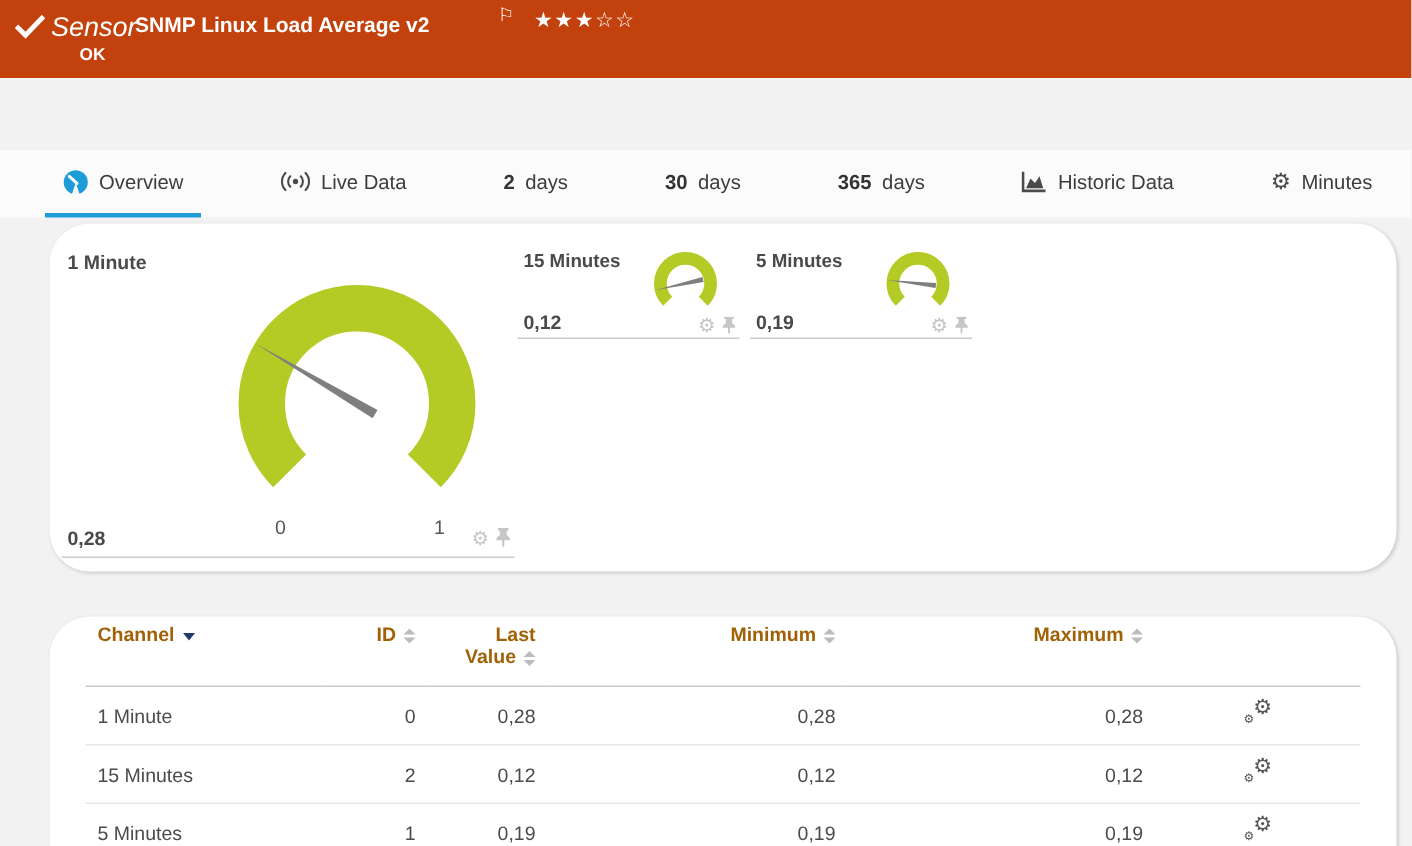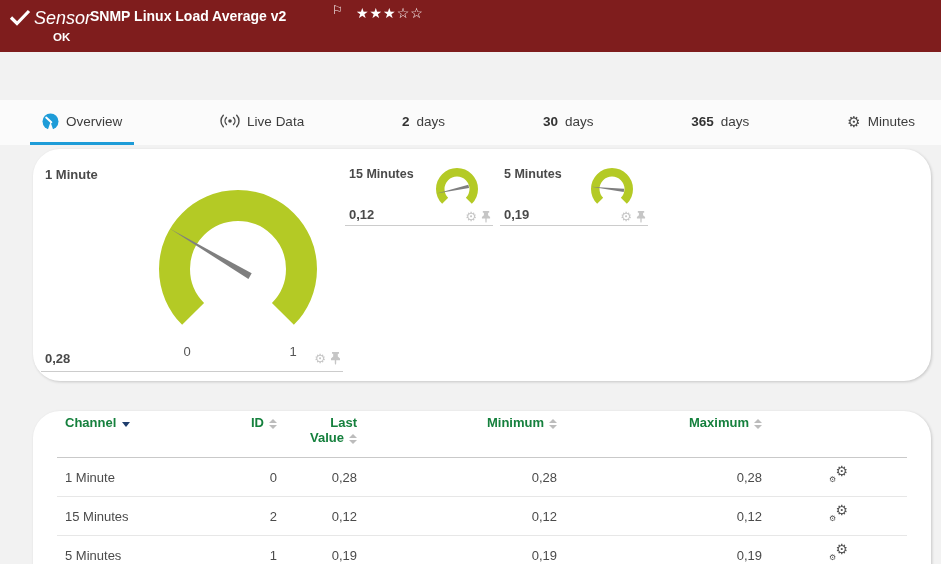--- a/index.html
+++ b/index.html
@@ -3,21 +3,21 @@
 <meta charset="utf-8">
 <style>
   * { margin:0; padding:0; box-sizing:border-box; }
   html,body { width:941px; height:564px; overflow:hidden; }
   body {
     font-family:"Liberation Sans","DejaVu Sans",sans-serif;
     background:#f2f2f2; color:#4b4b4b; font-size:13px;
   }
 
   
-  .banner { position:relative; height:52px; background:#7f1d1d; color:#fff; }
+  .banner { position:relative; height:52px; background:#c2410c; color:#fff; }
   .banner .check { position:absolute; left:9px; top:9px; }
   .banner .kind { position:absolute; left:34px; top:8px; font-style:italic; font-size:18px; }
   .banner .title { position:absolute; left:90px; top:8px; font-size:14px; font-weight:bold; }
   .banner .flag { position:absolute; left:332px; top:3px; font-size:12px; cursor:pointer; }
   .banner .stars { position:absolute; left:356px; top:5px; font-size:14px; letter-spacing:1px; cursor:pointer; }
   .banner .ok { position:absolute; left:53px; top:31px; font-size:11.5px; font-weight:bold; }
 
   
   .tabs {
     height:45px; background:#fbfbfb; display:flex; align-items:stretch;
@@ -58,21 +58,21 @@
 
   
   table.channels { border-collapse:collapse; width:850px; margin:30px 24px 0 24px; table-layout:fixed; }
   .channels col.c-channel { width:160px; }
   .channels col.c-id      { width:68px; }
   .channels col.c-last    { width:80px; }
   .channels col.c-min     { width:200px; }
   .channels col.c-max     { width:205px; }
   .channels col.c-act     { width:137px; }
   .channels th {
-    color:#15803d; font-weight:bold; font-size:13px; text-align:right;
+    color:#a16207; font-weight:bold; font-size:13px; text-align:right;
     padding:4px 8px 12px; border-bottom:1px solid #c9c9c9; vertical-align:top; cursor:pointer;
   }
   .channels th.left { text-align:left; }
   .channels td { padding:9px 8px; border-bottom:1px solid #e7e7e7; text-align:right; font-size:13px; color:#4b4b4b; }
   .channels td.left { text-align:left; }
   .channels td.act { text-align:center; }
 
   .sort-desc { display:inline-block; width:0; height:0; border-left:4px solid transparent;
     border-right:4px solid transparent; border-top:5px solid #1f3d6d; margin-left:6px; }
   .sort-both { display:inline-block; vertical-align:middle; margin-left:5px; }
@@ -118,20 +118,27 @@
     <b class="tab-num">2</b>
     <span>days</span>
   </div>
   <div class="tab">
     <b class="tab-num">30</b>
     <span>days</span>
   </div>
   <div class="tab">
     <b class="tab-num">365</b>
     <span>days</span>
+  </div>
+  <div class="tab">
+    <svg class="glyph" width="17" height="15" viewBox="0 0 17 15">
+      <path d="M1 0.5 V13.2 H16" stroke="#4a4a4a" stroke-width="1.8" fill="none"></path>
+      <polygon points="3,11.5 6,5 9,8 12,3.5 14.5,11.5" fill="#4a4a4a"></polygon>
+    </svg>
+    <span>Historic Data</span>
   </div>
   <div class="tab">
     <span class="glyph">⚙</span>
     <span>Minutes</span>
   </div>
 </nav>
 
 <main>
 
   <section class="panel panel-gauges">

